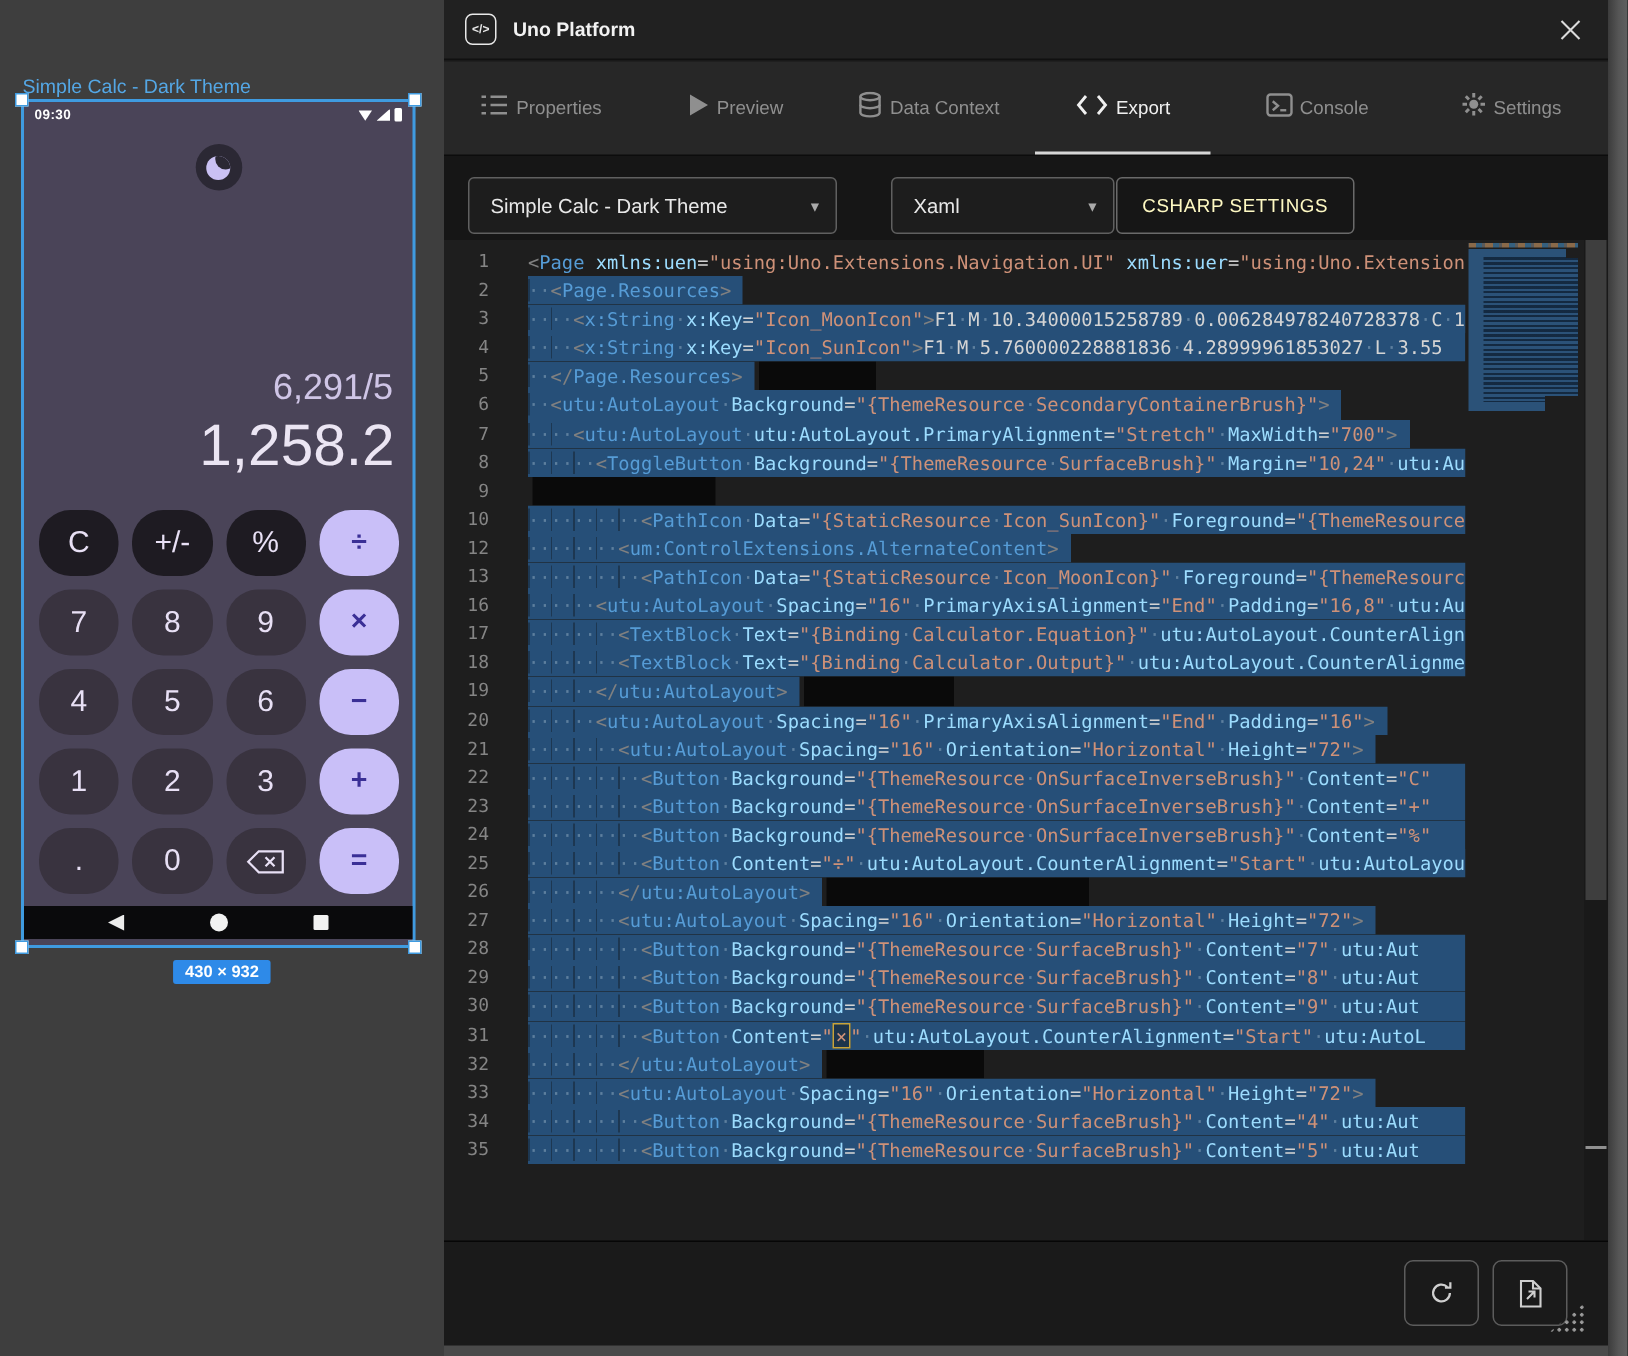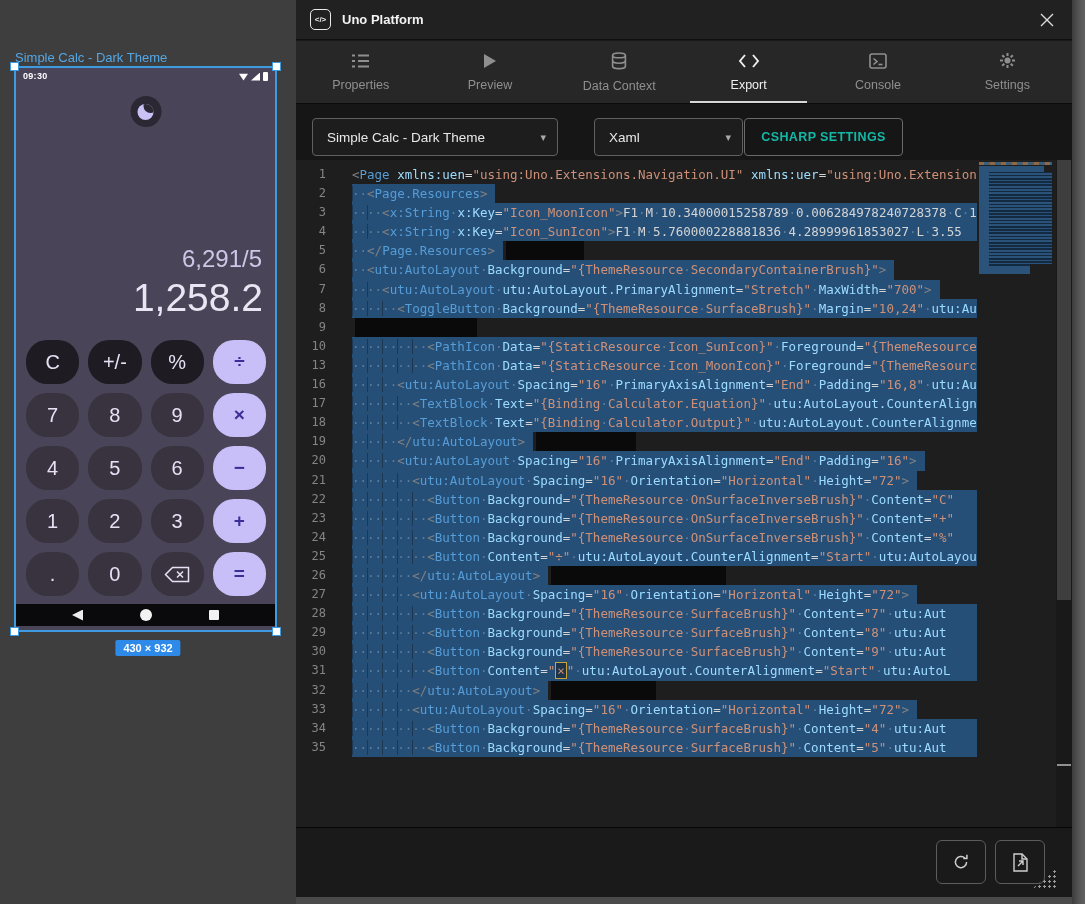--- a/index.html
+++ b/index.html
@@ -46,35 +46,35 @@
   .window { position:absolute; left:296px; top:0; width:789px; height:904px; background:#191919; }
   .titlebar { position:absolute; left:0; top:0; right:0; height:40px; background:#212121;
     display:flex; align-items:center; padding:0 14px; border-bottom:1px solid #101010; }
   .app-ic { width:21px; height:21px; border:1.5px solid #e9e9e9; border-radius:5px; color:#e9e9e9;
     font-size:8px; font-weight:bold; display:flex; align-items:center; justify-content:center; letter-spacing:0; }
   .app-title { margin-left:11px; color:#f2f2f2; font-size:13px; font-weight:bold; }
   .close-btn { margin-left:auto; margin-right:14px; width:20px; height:20px; display:flex; align-items:center; justify-content:center; cursor:pointer; }
 
   .tabstrip { position:absolute; left:0; top:41px; right:13px; height:63px; background:#272727;
     display:flex; border-bottom:1px solid #0c0c0c; }
-  .tab { flex:1; position:relative; display:flex; flex-direction:column; align-items:center; justify-content:center;
+  .tab { flex:1; position:relative; display:flex; flex-direction:row; align-items:center; justify-content:center;
     gap:5px; color:#8f8f8f; cursor:pointer; }
   .tab .tab-lb { font-size:12.5px; }
   .tab.active { color:#f0f0f0; }
   .tab.active .tab-ic svg * { stroke:#f0f0f0; }
   .tab-underline { position:absolute; left:6px; right:6px; bottom:0; height:2.5px; background:#d6d6d6; }
 
   .toolbar { position:absolute; left:0; top:104px; right:13px; height:56px; background:#161616; }
   .select { position:absolute; top:14px; height:38px; background:#1d1d1d; border:1px solid #606060;
     border-radius:4px; color:#e8e8e8; font-size:13.5px; display:flex; align-items:center; padding:0 30px 0 14px; cursor:pointer; }
   .select .caret { position:absolute; right:11px; color:#aaa; font-size:11px; }
   #sel-layout { left:16px; width:246px; }
   #sel-format { left:288px; width:149px;margin-left:10px; }
   .csharp-btn { position:absolute; left:448px; top:14px; height:38px; width:159px; background:transparent;
-    border:1px solid #6a6a6a; border-radius:4px; color:#14b8a6; font-size:12.5px; font-weight:bold;
+    border:1px solid #6a6a6a; border-radius:4px; color:#fef9c3; font-size:12.5px; font-weight:normal;
     letter-spacing:.4px; display:flex; align-items:center; justify-content:center; cursor:pointer; }
 
   
   .editor { position:absolute; left:0; top:160px; width:776px; height:667px; background:#1e1e1e; overflow:hidden; }
   .code-lines { position:absolute; left:0; top:5px; width:681px; }
   .cl { display:flex; height:19.1px; line-height:19.1px; white-space:pre;
     font-family:"DejaVu Sans Mono", monospace; font-size:12.5px; }
   .ln { width:46px; padding-right:16px; text-align:right; color:#858585; font-size:12px; flex-shrink:0;
     font-family:"DejaVu Sans Mono", monospace; }
   .lbody { display:flex; flex:1; overflow:hidden; padding-left:10px; }
@@ -274,20 +274,21 @@
           <div class="cl"><span class="ln">1</span><div class="lbody"><span class="lsel cut"><span class="tk-p">&lt;</span><span class="tk-t">Page</span><span class="tk-n"> </span><span class="tk-a">xmlns:uen</span><span class="tk-o">=</span><span class="tk-v">"using:Uno.Extensions.Navigation.UI"</span><span class="tk-n"> </span><span class="tk-a">xmlns:uer</span><span class="tk-o">=</span><span class="tk-v">"using:Uno.Extensions.Navigation.UI.Controls"</span></span></div></div>
           <div class="cl"><span class="ln">2</span><div class="lbody"><span class="lsel sel"><span class="tk-w ind">··</span><span class="tk-p">&lt;</span><span class="tk-t">Page.Resources</span><span class="tk-p">&gt;</span></span></div></div>
           <div class="cl"><span class="ln">3</span><div class="lbody"><span class="lsel sel cut"><span class="tk-w ind">····</span><span class="tk-p">&lt;</span><span class="tk-t">x:String</span><span class="tk-w">·</span><span class="tk-a">x:Key</span><span class="tk-o">=</span><span class="tk-v">"Icon_MoonIcon"</span><span class="tk-p">&gt;</span><span class="tk-x">F1</span><span class="tk-w">·</span><span class="tk-x">M</span><span class="tk-w">·</span><span class="tk-x">10.34000015258789</span><span class="tk-w">·</span><span class="tk-x">0.006284978240728378</span><span class="tk-w">·</span><span class="tk-x">C</span><span class="tk-w">·</span><span class="tk-x">10.6</span></span></div></div>
           <div class="cl"><span class="ln">4</span><div class="lbody"><span class="lsel sel cut"><span class="tk-w ind">····</span><span class="tk-p">&lt;</span><span class="tk-t">x:String</span><span class="tk-w">·</span><span class="tk-a">x:Key</span><span class="tk-o">=</span><span class="tk-v">"Icon_SunIcon"</span><span class="tk-p">&gt;</span><span class="tk-x">F1</span><span class="tk-w">·</span><span class="tk-x">M</span><span class="tk-w">·</span><span class="tk-x">5.760000228881836</span><span class="tk-w">·</span><span class="tk-x">4.28999961853027</span><span class="tk-w">·</span><span class="tk-x">L</span><span class="tk-w">·</span><span class="tk-x">3.55</span></span></div></div>
           <div class="cl"><span class="ln">5</span><div class="lbody"><span class="lsel sel"><span class="tk-w ind">··</span><span class="tk-p">&lt;/</span><span class="tk-t">Page.Resources</span><span class="tk-p">&gt;</span></span><span class="tail" style="width:78px"></span></div></div>
           <div class="cl"><span class="ln">6</span><div class="lbody"><span class="lsel sel"><span class="tk-w ind">··</span><span class="tk-p">&lt;</span><span class="tk-t">utu:AutoLayout</span><span class="tk-w">·</span><span class="tk-a">Background</span><span class="tk-o">=</span><span class="tk-v">"{ThemeResource</span><span class="tk-w">·</span><span class="tk-v">SecondaryContainerBrush}"</span><span class="tk-p">&gt;</span></span></div></div>
           <div class="cl"><span class="ln">7</span><div class="lbody"><span class="lsel sel"><span class="tk-w ind">····</span><span class="tk-p">&lt;</span><span class="tk-t">utu:AutoLayout</span><span class="tk-w">·</span><span class="tk-a">utu:AutoLayout.PrimaryAlignment</span><span class="tk-o">=</span><span class="tk-v">"Stretch"</span><span class="tk-w">·</span><span class="tk-a">MaxWidth</span><span class="tk-o">=</span><span class="tk-v">"700"</span><span class="tk-p">&gt;</span></span></div></div>
           <div class="cl"><span class="ln">8</span><div class="lbody"><span class="lsel sel cut"><span class="tk-w ind">······</span><span class="tk-p">&lt;</span><span class="tk-t">ToggleButton</span><span class="tk-w">·</span><span class="tk-a">Background</span><span class="tk-o">=</span><span class="tk-v">"{ThemeResource</span><span class="tk-w">·</span><span class="tk-v">SurfaceBrush}"</span><span class="tk-w">·</span><span class="tk-a">Margin</span><span class="tk-o">=</span><span class="tk-v">"10,24"</span><span class="tk-w">·</span><span class="tk-a">utu:AutoLayout.Counter</span></span></div></div>
           <div class="cl"><span class="ln">9</span><div class="lbody"><span class="tail" style="width:122px"></span></div></div>
           <div class="cl"><span class="ln">10</span><div class="lbody"><span class="lsel sel cut"><span class="tk-w ind">··········</span><span class="tk-p">&lt;</span><span class="tk-t">PathIcon</span><span class="tk-w">·</span><span class="tk-a">Data</span><span class="tk-o">=</span><span class="tk-v">"{StaticResource</span><span class="tk-w">·</span><span class="tk-v">Icon_SunIcon}"</span><span class="tk-w">·</span><span class="tk-a">Foreground</span><span class="tk-o">=</span><span class="tk-v">"{ThemeResource</span></span></div></div>
+          <div class="cl"><span class="ln">12</span><div class="lbody"><span class="lsel sel"><span class="tk-w ind">········</span><span class="tk-p">&lt;</span><span class="tk-t">um:ControlExtensions.AlternateContent</span><span class="tk-p">&gt;</span></span></div></div>
           <div class="cl"><span class="ln">13</span><div class="lbody"><span class="lsel sel cut"><span class="tk-w ind">··········</span><span class="tk-p">&lt;</span><span class="tk-t">PathIcon</span><span class="tk-w">·</span><span class="tk-a">Data</span><span class="tk-o">=</span><span class="tk-v">"{StaticResource</span><span class="tk-w">·</span><span class="tk-v">Icon_MoonIcon}"</span><span class="tk-w">·</span><span class="tk-a">Foreground</span><span class="tk-o">=</span><span class="tk-v">"{ThemeResource</span></span></div></div>
           <div class="cl"><span class="ln">16</span><div class="lbody"><span class="lsel sel cut"><span class="tk-w ind">······</span><span class="tk-p">&lt;</span><span class="tk-t">utu:AutoLayout</span><span class="tk-w">·</span><span class="tk-a">Spacing</span><span class="tk-o">=</span><span class="tk-v">"16"</span><span class="tk-w">·</span><span class="tk-a">PrimaryAxisAlignment</span><span class="tk-o">=</span><span class="tk-v">"End"</span><span class="tk-w">·</span><span class="tk-a">Padding</span><span class="tk-o">=</span><span class="tk-v">"16,8"</span><span class="tk-w">·</span><span class="tk-a">utu:AutoLayout</span></span></div></div>
           <div class="cl"><span class="ln">17</span><div class="lbody"><span class="lsel sel cut"><span class="tk-w ind">········</span><span class="tk-p">&lt;</span><span class="tk-t">TextBlock</span><span class="tk-w">·</span><span class="tk-a">Text</span><span class="tk-o">=</span><span class="tk-v">"{Binding</span><span class="tk-w">·</span><span class="tk-v">Calculator.Equation}"</span><span class="tk-w">·</span><span class="tk-a">utu:AutoLayout.CounterAlignment</span></span></div></div>
           <div class="cl"><span class="ln">18</span><div class="lbody"><span class="lsel sel cut"><span class="tk-w ind">········</span><span class="tk-p">&lt;</span><span class="tk-t">TextBlock</span><span class="tk-w">·</span><span class="tk-a">Text</span><span class="tk-o">=</span><span class="tk-v">"{Binding</span><span class="tk-w">·</span><span class="tk-v">Calculator.Output}"</span><span class="tk-w">·</span><span class="tk-a">utu:AutoLayout.CounterAlignment</span></span></div></div>
           <div class="cl"><span class="ln">19</span><div class="lbody"><span class="lsel sel"><span class="tk-w ind">······</span><span class="tk-p">&lt;/</span><span class="tk-t">utu:AutoLayout</span><span class="tk-p">&gt;</span></span><span class="tail" style="width:100px"></span></div></div>
           <div class="cl"><span class="ln">20</span><div class="lbody"><span class="lsel sel"><span class="tk-w ind">······</span><span class="tk-p">&lt;</span><span class="tk-t">utu:AutoLayout</span><span class="tk-w">·</span><span class="tk-a">Spacing</span><span class="tk-o">=</span><span class="tk-v">"16"</span><span class="tk-w">·</span><span class="tk-a">PrimaryAxisAlignment</span><span class="tk-o">=</span><span class="tk-v">"End"</span><span class="tk-w">·</span><span class="tk-a">Padding</span><span class="tk-o">=</span><span class="tk-v">"16"</span><span class="tk-p">&gt;</span></span></div></div>
           <div class="cl"><span class="ln">21</span><div class="lbody"><span class="lsel sel"><span class="tk-w ind">········</span><span class="tk-p">&lt;</span><span class="tk-t">utu:AutoLayout</span><span class="tk-w">·</span><span class="tk-a">Spacing</span><span class="tk-o">=</span><span class="tk-v">"16"</span><span class="tk-w">·</span><span class="tk-a">Orientation</span><span class="tk-o">=</span><span class="tk-v">"Horizontal"</span><span class="tk-w">·</span><span class="tk-a">Height</span><span class="tk-o">=</span><span class="tk-v">"72"</span><span class="tk-p">&gt;</span></span></div></div>
           <div class="cl"><span class="ln">22</span><div class="lbody"><span class="lsel sel cut"><span class="tk-w ind">··········</span><span class="tk-p">&lt;</span><span class="tk-t">Button</span><span class="tk-w">·</span><span class="tk-a">Background</span><span class="tk-o">=</span><span class="tk-v">"{ThemeResource</span><span class="tk-w">·</span><span class="tk-v">OnSurfaceInverseBrush}"</span><span class="tk-w">·</span><span class="tk-a">Content</span><span class="tk-o">=</span><span class="tk-v">"C"</span></span></div></div>
           <div class="cl"><span class="ln">23</span><div class="lbody"><span class="lsel sel cut"><span class="tk-w ind">··········</span><span class="tk-p">&lt;</span><span class="tk-t">Button</span><span class="tk-w">·</span><span class="tk-a">Background</span><span class="tk-o">=</span><span class="tk-v">"{ThemeResource</span><span class="tk-w">·</span><span class="tk-v">OnSurfaceInverseBrush}"</span><span class="tk-w">·</span><span class="tk-a">Content</span><span class="tk-o">=</span><span class="tk-v">"+"</span></span></div></div>
           <div class="cl"><span class="ln">24</span><div class="lbody"><span class="lsel sel cut"><span class="tk-w ind">··········</span><span class="tk-p">&lt;</span><span class="tk-t">Button</span><span class="tk-w">·</span><span class="tk-a">Background</span><span class="tk-o">=</span><span class="tk-v">"{ThemeResource</span><span class="tk-w">·</span><span class="tk-v">OnSurfaceInverseBrush}"</span><span class="tk-w">·</span><span class="tk-a">Content</span><span class="tk-o">=</span><span class="tk-v">"%"</span></span></div></div>

